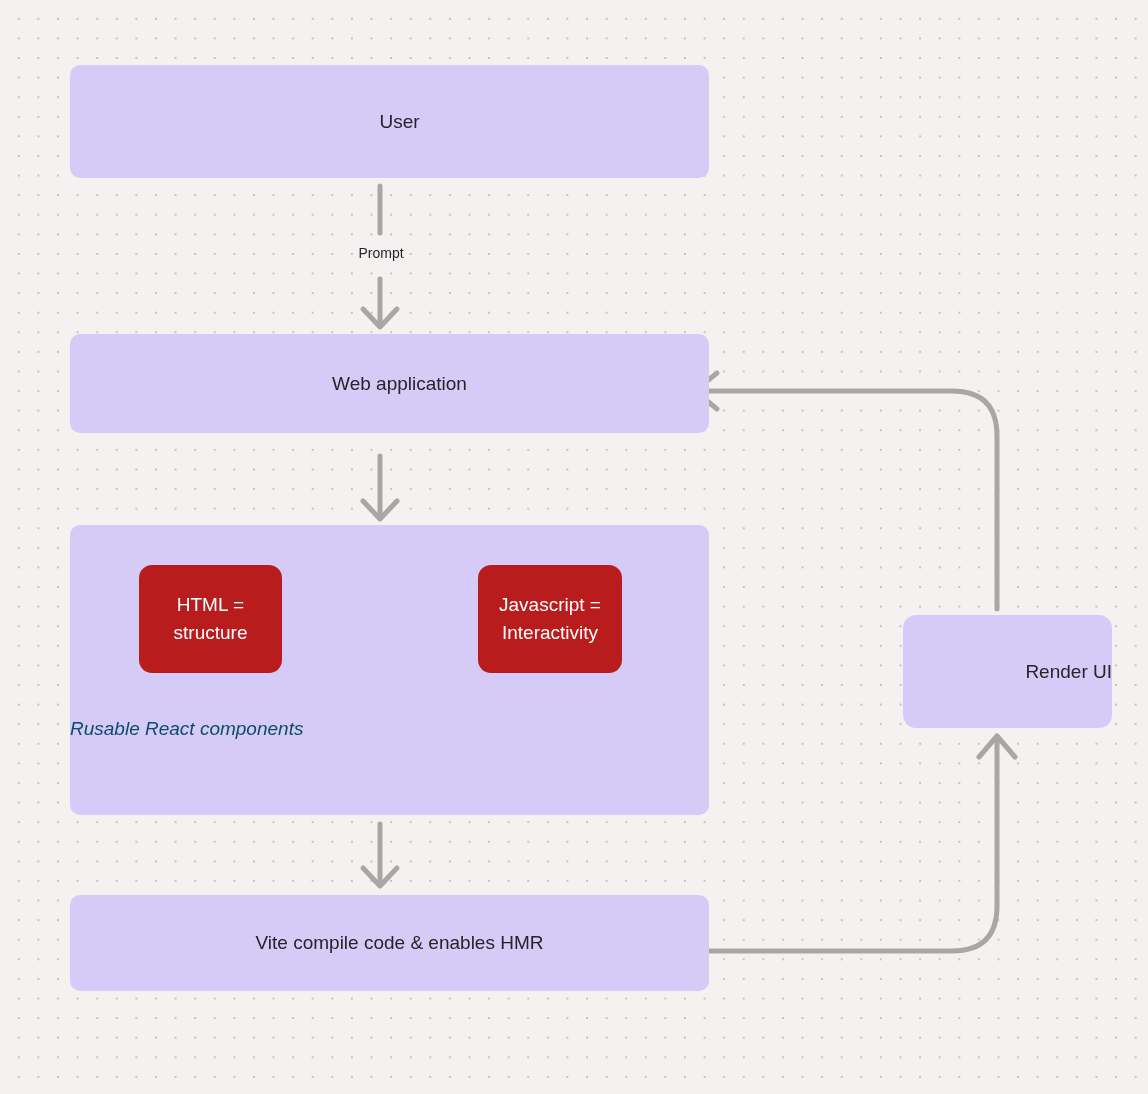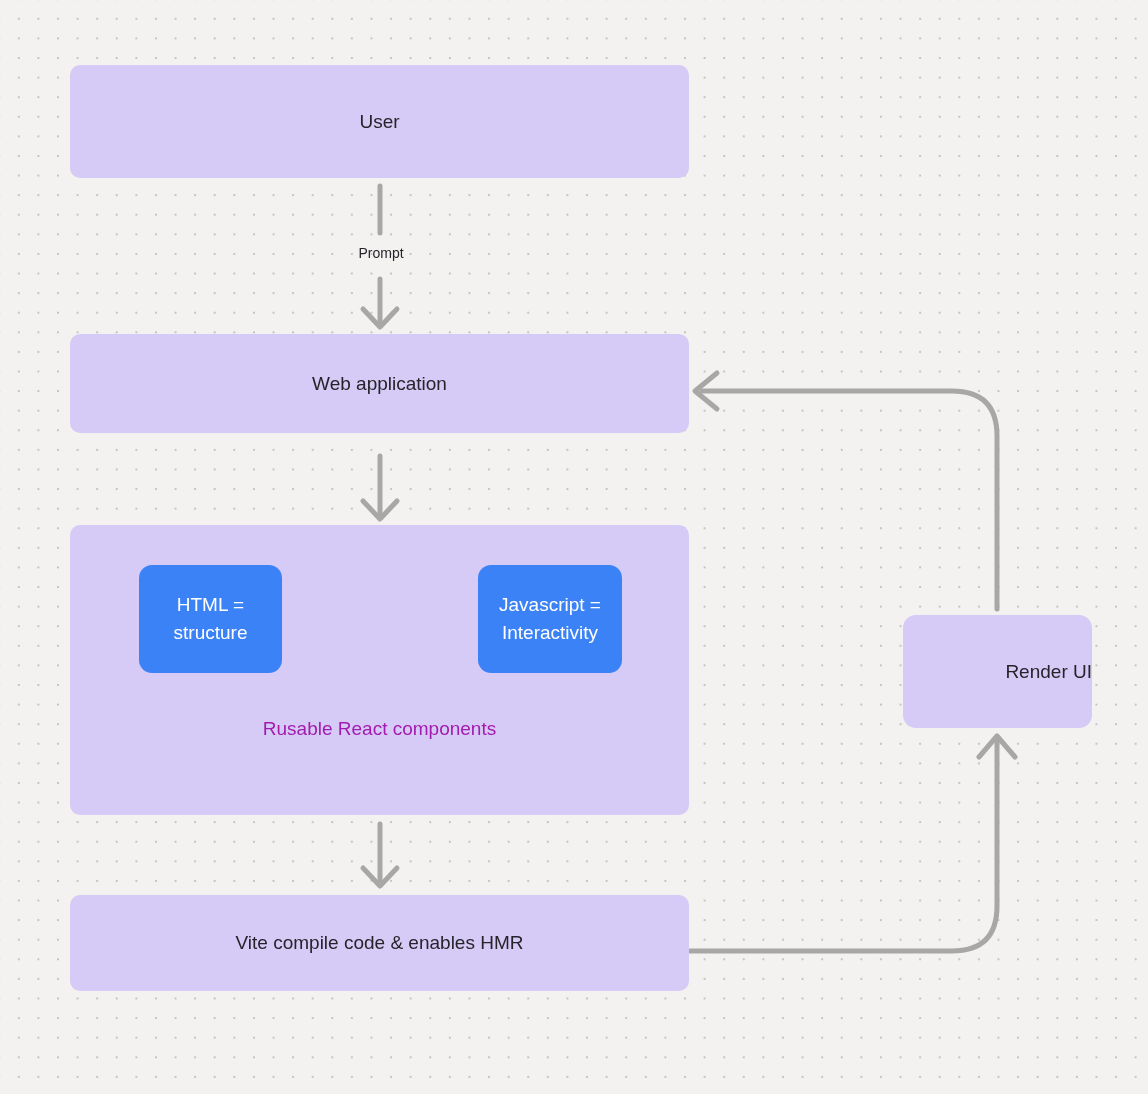--- a/index.html
+++ b/index.html
@@ -17,54 +17,56 @@
   }
   .node {
     position: absolute;
     background: #d6cbf6;
     border-radius: 10px;
     display: flex;
     align-items: center;
     justify-content: center;
     font-size: 19px;
     color: #26242b;
+    padding-left: 20px;
   }
   .node-user    { left: 70px;  top: 65px;  width: 619px; height: 113px; }
   .node-webapp  { left: 70px;  top: 334px; width: 619px; height: 99px; }
   .node-group   { left: 70px;  top: 525px; width: 619px; height: 290px; display: block; }
   .node-vite    { left: 70px;  top: 895px; width: 619px; height: 96px; }
   .node-render  { left: 903px; top: 615px; width: 189px; height: 113px; border-radius: 13px; justify-content: flex-end; }
 
   .chip {
     position: absolute;
     top: 40px;
     height: 108px;
-    background: #3b82f6;
+    background: #b91c1c;
     border-radius: 13px;
     color: #ffffff;
     display: flex;
     flex-direction: column;
     align-items: center;
     justify-content: center;
     font-size: 19px;
     line-height: 28px;
     text-align: center;
   }
   .chip-html { left: 69px;  width: 143px; }
   .chip-css  { left: 237px; width: 144px; }
   .chip-js   { left: 408px; width: 144px; }
 
   .group-caption {
     position: absolute;
     left: 0;
     right: 0;
     top: 193px;
-    text-align: center;
+    text-align: left;
     font-size: 19px;
-    color: #a21caf;
+    color: #0c4a6e;
+    font-style: italic;
   }
   .edge-label {
     position: absolute;
     left: 311px;
     top: 245px;
     width: 140px;
     text-align: center;
     font-size: 14px;
     color: #26242b;
   }

